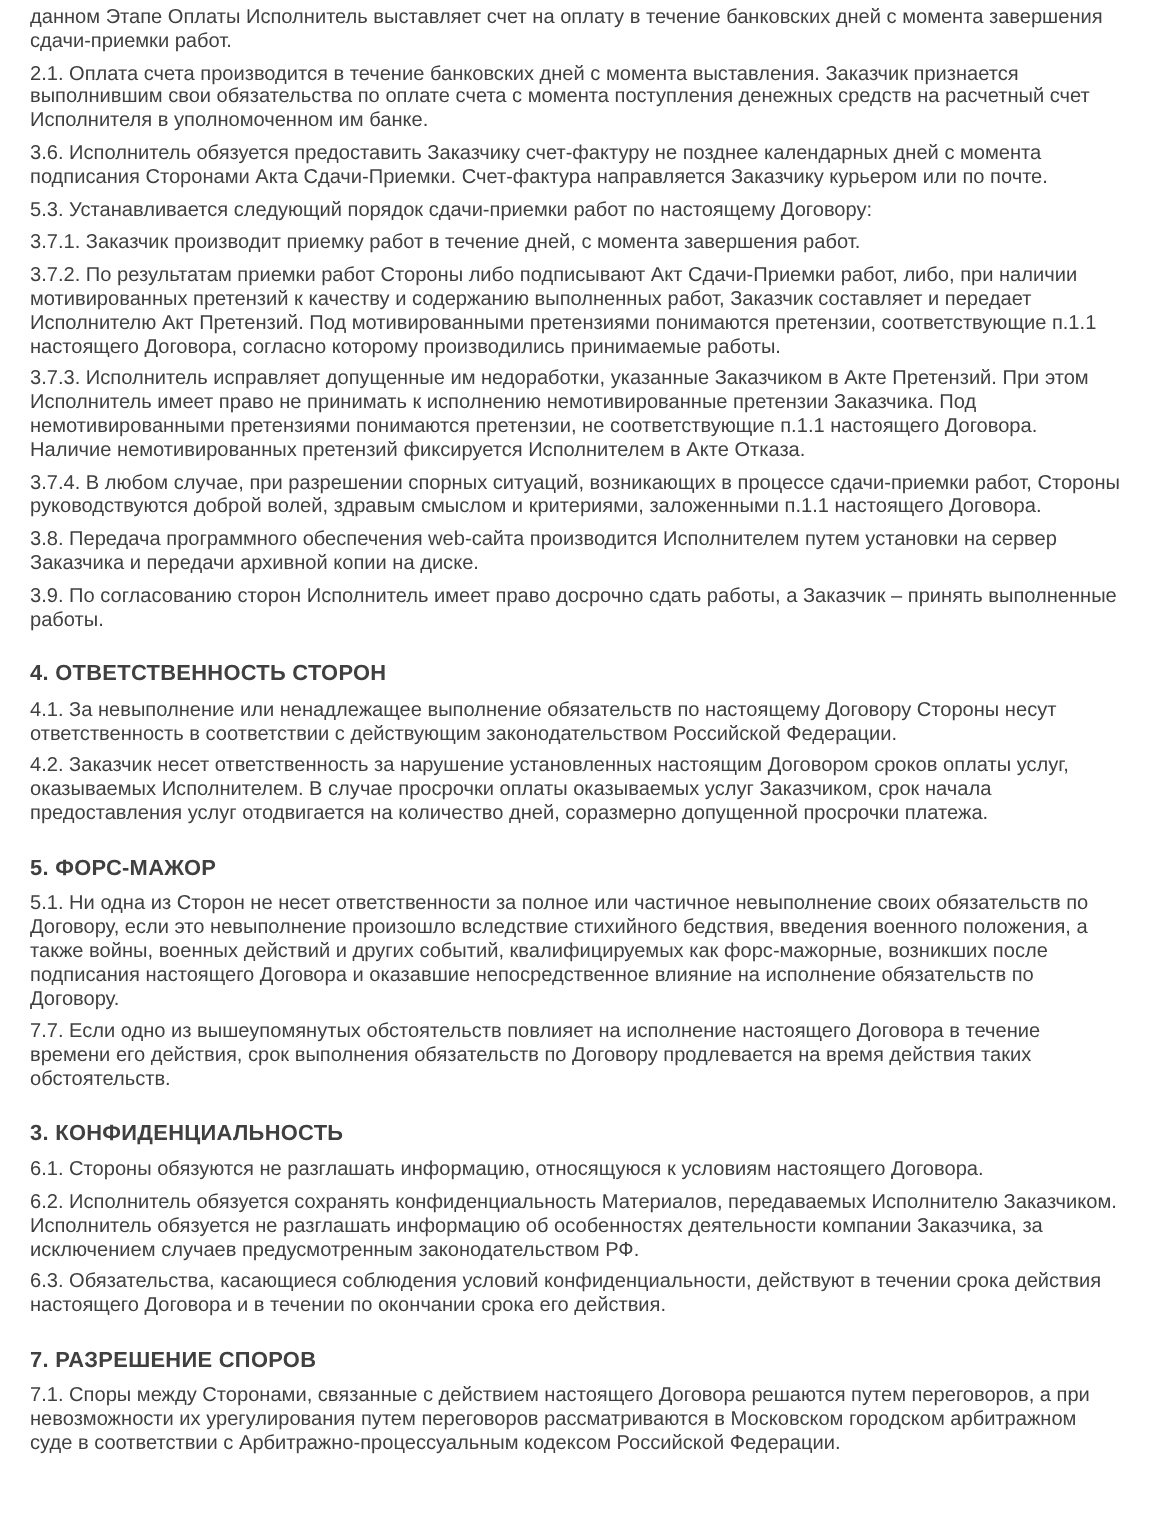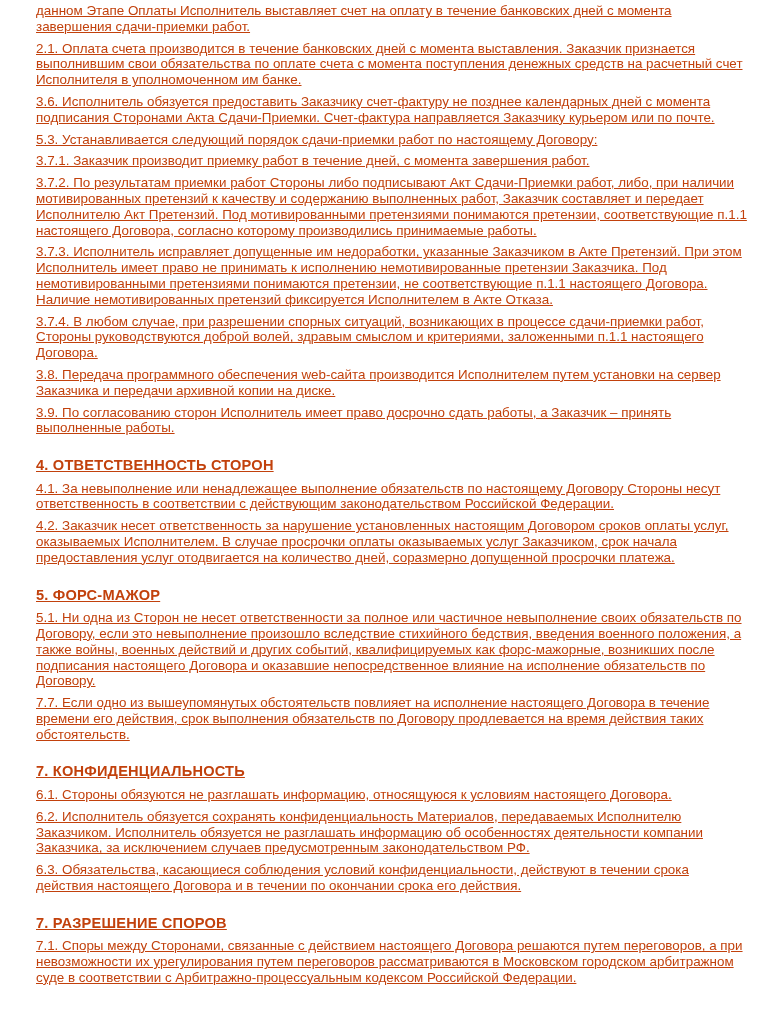--- a/index.html
+++ b/index.html
@@ -10,26 +10,25 @@
   body {
     width: 780px;
     height: 1024px;
     overflow: hidden;
     font-family: "Liberation Sans", sans-serif;
   }
   .page {
     box-sizing: border-box;
     width: 780px;
     height: 1024px;
-    padding: 3px 33px 0 36px;
-    color: #c2410c;
+    padding: 3px 33px 0 20px;
+    color: #404040;
     font-size: 13.4px;
     line-height: 15.8px;
     text-align: left;
-    text-decoration: underline;
   }
   .para {
     margin: 0 0 6px 0;
   }
   .heading {
     font-size: 14.6px;
     line-height: 16.5px;
     font-weight: 700;
     margin: 21px 0 7px 0;
     letter-spacing: 0.2px;
@@ -60,21 +59,21 @@
     <p class="para">4.2. Заказчик несет ответственность за нарушение установленных настоящим Договором сроков оплаты услуг, оказываемых Исполнителем. В случае просрочки оплаты оказываемых услуг Заказчиком, срок начала предоставления услуг отодвигается на количество дней, соразмерно допущенной просрочки платежа.</p>
   </section>
 
   <section>
     <h2 class="heading">5. ФОРС-МАЖОР</h2>
     <p class="para">5.1. Ни одна из Сторон не несет ответственности за полное или частичное невыполнение своих обязательств по Договору, если это невыполнение произошло вследствие стихийного бедствия, введения военного положения, а также войны, военных действий и других событий, квалифицируемых как форс-мажорные, возникших после подписания настоящего Договора и оказавшие непосредственное влияние на исполнение обязательств по Договору.</p>
     <p class="para">7.7. Если одно из вышеупомянутых обстоятельств повлияет на исполнение настоящего Договора в течение времени его действия, срок выполнения обязательств по Договору продлевается на время действия таких обстоятельств.</p>
   </section>
 
   <section>
-    <h2 class="heading">7. КОНФИДЕНЦИАЛЬНОСТЬ</h2>
+    <h2 class="heading">3. КОНФИДЕНЦИАЛЬНОСТЬ</h2>
     <p class="para">6.1. Стороны обязуются не разглашать информацию, относящуюся к условиям настоящего Договора.</p>
     <p class="para">6.2. Исполнитель обязуется сохранять конфиденциальность Материалов, передаваемых Исполнителю Заказчиком. Исполнитель обязуется не разглашать информацию об особенностях деятельности компании Заказчика, за исключением случаев предусмотренным законодательством РФ.</p>
     <p class="para">6.3. Обязательства, касающиеся соблюдения условий конфиденциальности, действуют в течении срока действия настоящего Договора и в течении по окончании срока его действия.</p>
   </section>
 
   <section>
     <h2 class="heading">7. РАЗРЕШЕНИЕ СПОРОВ</h2>
     <p class="para">7.1. Споры между Сторонами, связанные с действием настоящего Договора решаются путем переговоров, а при невозможности их урегулирования путем переговоров рассматриваются в Московском городском арбитражном суде в соответствии с Арбитражно-процессуальным кодексом Российской Федерации.</p>
   </section>
 

